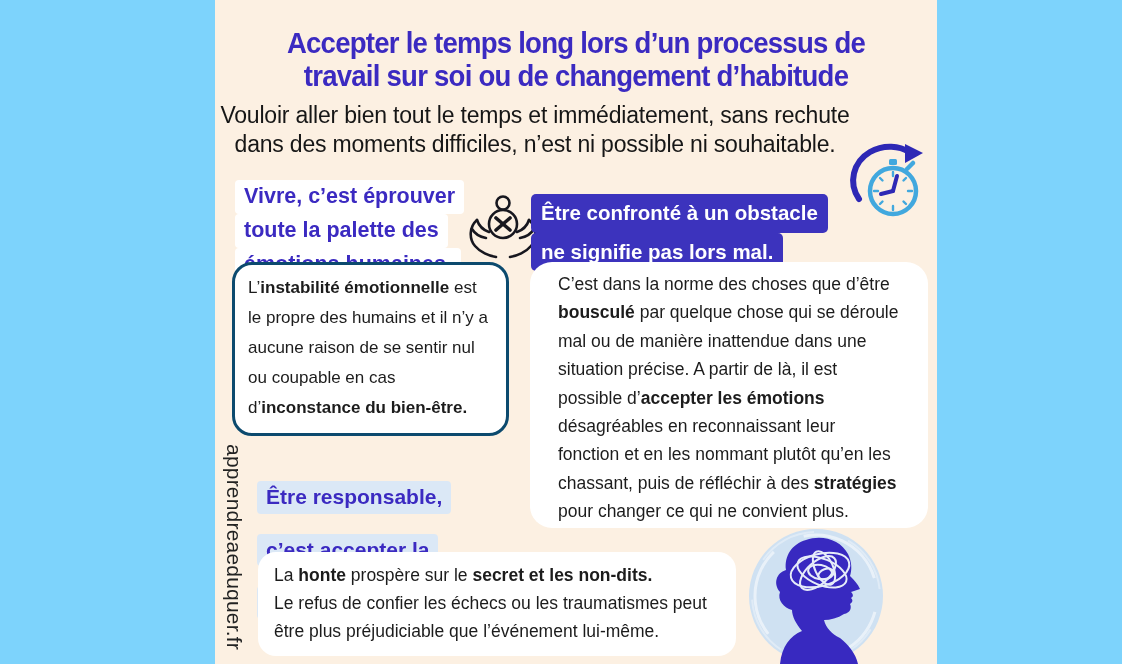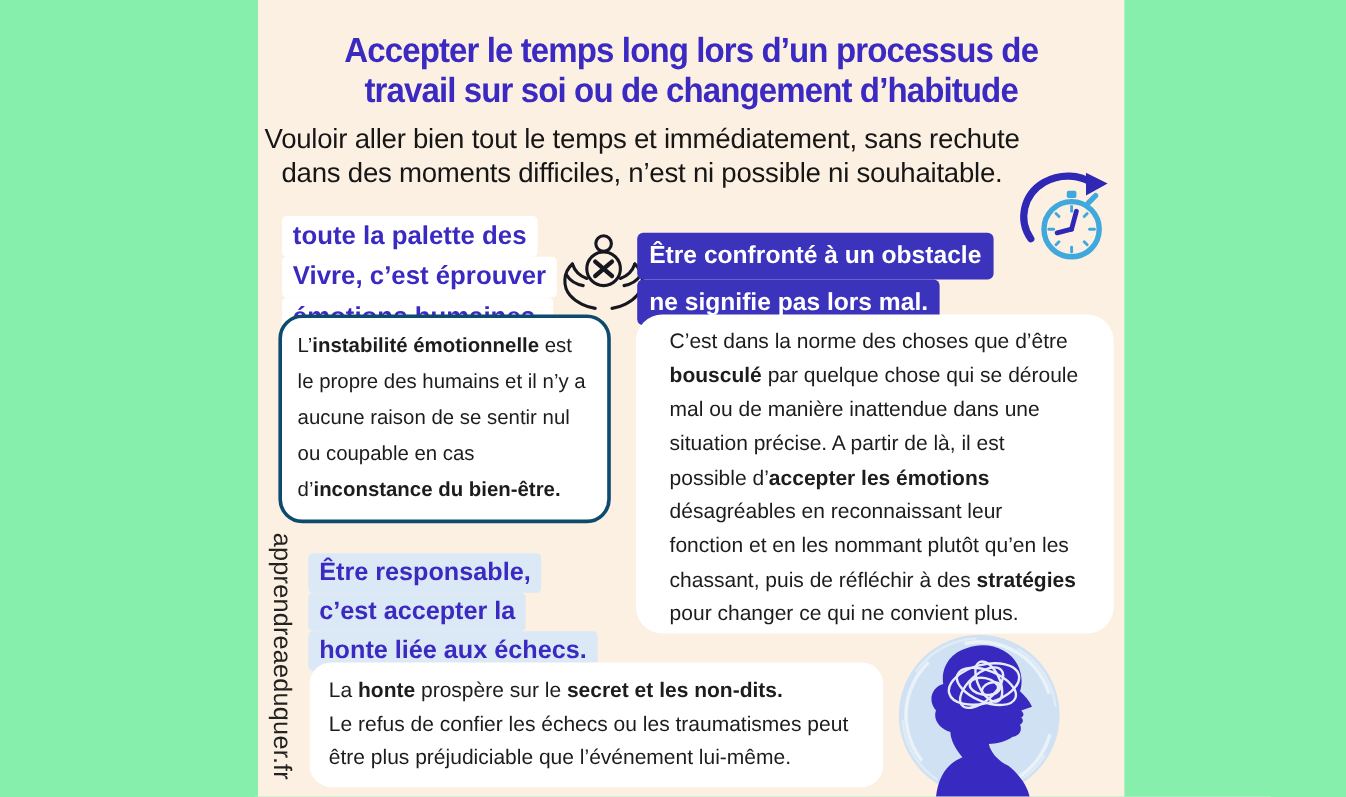--- a/index.html
+++ b/index.html
@@ -1,18 +1,18 @@
 <!DOCTYPE html>
 <html><head>
 <meta charset="utf-8">
 <style>
   html,body{margin:0;padding:0;}
   .page{
     position:relative;width:1122px;height:664px;overflow:hidden;
-    background:#86efac;font-family:"Liberation Sans",sans-serif;
+    background:#7dd3fc;font-family:"Liberation Sans",sans-serif;
   }
   .panel{position:absolute;left:215px;top:0;width:722px;height:664px;background:#fcf0e2;}
 
   .title{
     position:absolute;left:215px;top:27px;width:722px;text-align:center;
     color:#3b2ac1;font-weight:800;font-size:29px;line-height:33px;
     letter-spacing:-0.8px;transform:scaleX(0.95);transform-origin:50% 0;
   }
   .subtitle{
     position:absolute;left:215px;top:101px;width:640px;text-align:center;
@@ -25,21 +25,21 @@
 
   .h-vivre{left:235px;top:180px;font-size:21.5px;font-weight:700;color:#3b2ac1;}
   .h-vivre .line span{background:#ffffff;}
 
   .h-obstacle{left:531px;top:194px;font-size:20.5px;font-weight:700;color:#ffffff;}
   .h-obstacle .line{line-height:31.5px;}
   .h-obstacle .line span{background:#3c33bd;padding:3px 10px 4px 10px;border-radius:5px;}
 
   .h-responsable{left:257px;top:461px;font-size:21px;font-weight:700;color:#3b2ac1;}
   .h-responsable .line{line-height:29.5px;}
-  .h-responsable .line span{background:#dbe8f6;}
+  .h-responsable .line span{background:#dbe8f6;margin-top:20px;}
 
   .card{position:absolute;background:#ffffff;color:#1c1c1c;}
   .card .b{font-weight:700;}
   .box-vivre{
     left:232px;top:262px;width:245px;height:152px;
     border:3px solid #0c4a6e;border-radius:20px;
     padding:8px 13px;font-size:17px;line-height:30px;
   }
   .box-obstacle{
     left:530px;top:262px;width:342px;height:250px;
@@ -93,22 +93,22 @@
       <line x1="34" y1="62" x2="36.5" y2="59.5"></line>
       <line x1="57.5" y1="38.5" x2="60" y2="36"></line>
     </g>
     <g stroke="#2e28b5" stroke-width="4" stroke-linecap="round">
       <line x1="47" y1="49" x2="51" y2="34"></line>
       <line x1="47" y1="49" x2="35" y2="52"></line>
     </g>
   </svg>
 
   <div class="hblock h-vivre">
+    <div class="line"><span>Vivre, c’est éprouver</span></div>
     <div class="line"><span>toute la palette des</span></div>
-    <div class="line"><span>Vivre, c’est éprouver</span></div>
     <div class="line"><span>émotions humaines.</span></div>
   </div>
 
   <svg class="icon icon-hands" width="80" height="68" viewBox="0 0 80 68">
     <g fill="none" stroke="#17171f" stroke-width="2.6" stroke-linecap="round" stroke-linejoin="round">
       <circle cx="40" cy="9" r="6.5"></circle>
       <circle cx="40" cy="30" r="14"></circle>
       <g stroke-width="3.6">
         <line x1="33" y1="24" x2="47" y2="36"></line>
         <line x1="47" y1="24" x2="33" y2="36"></line>

